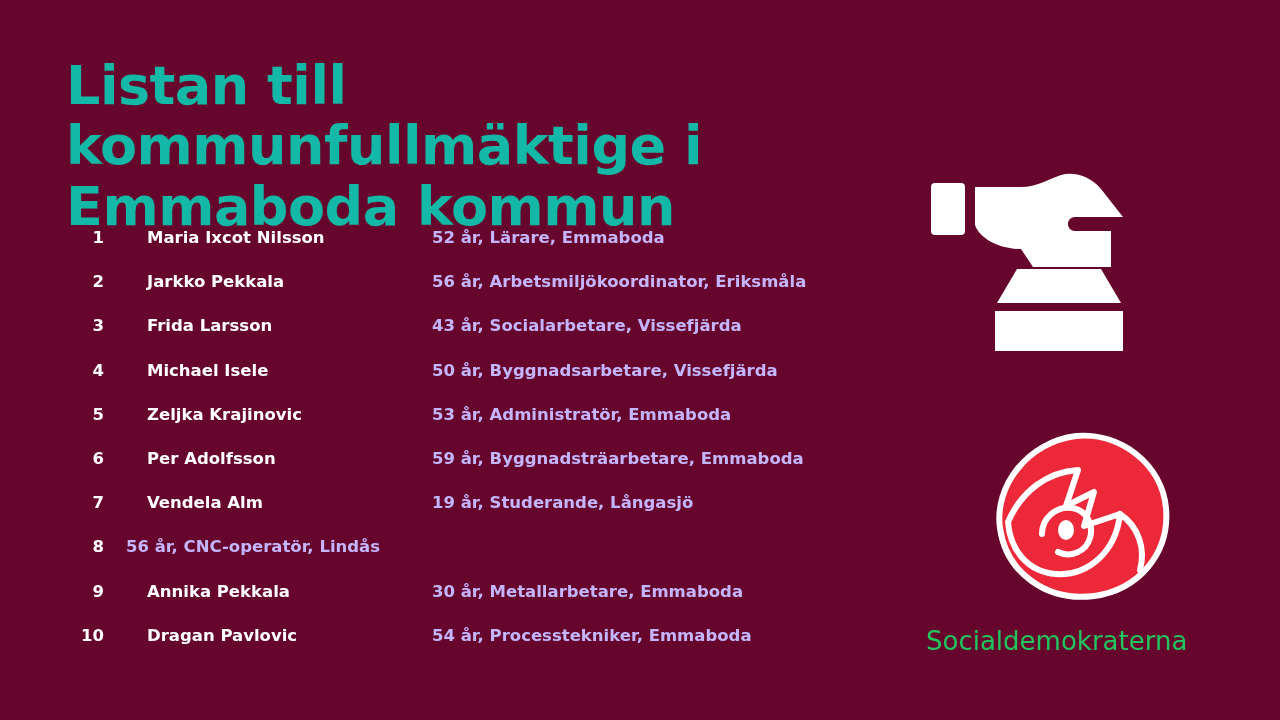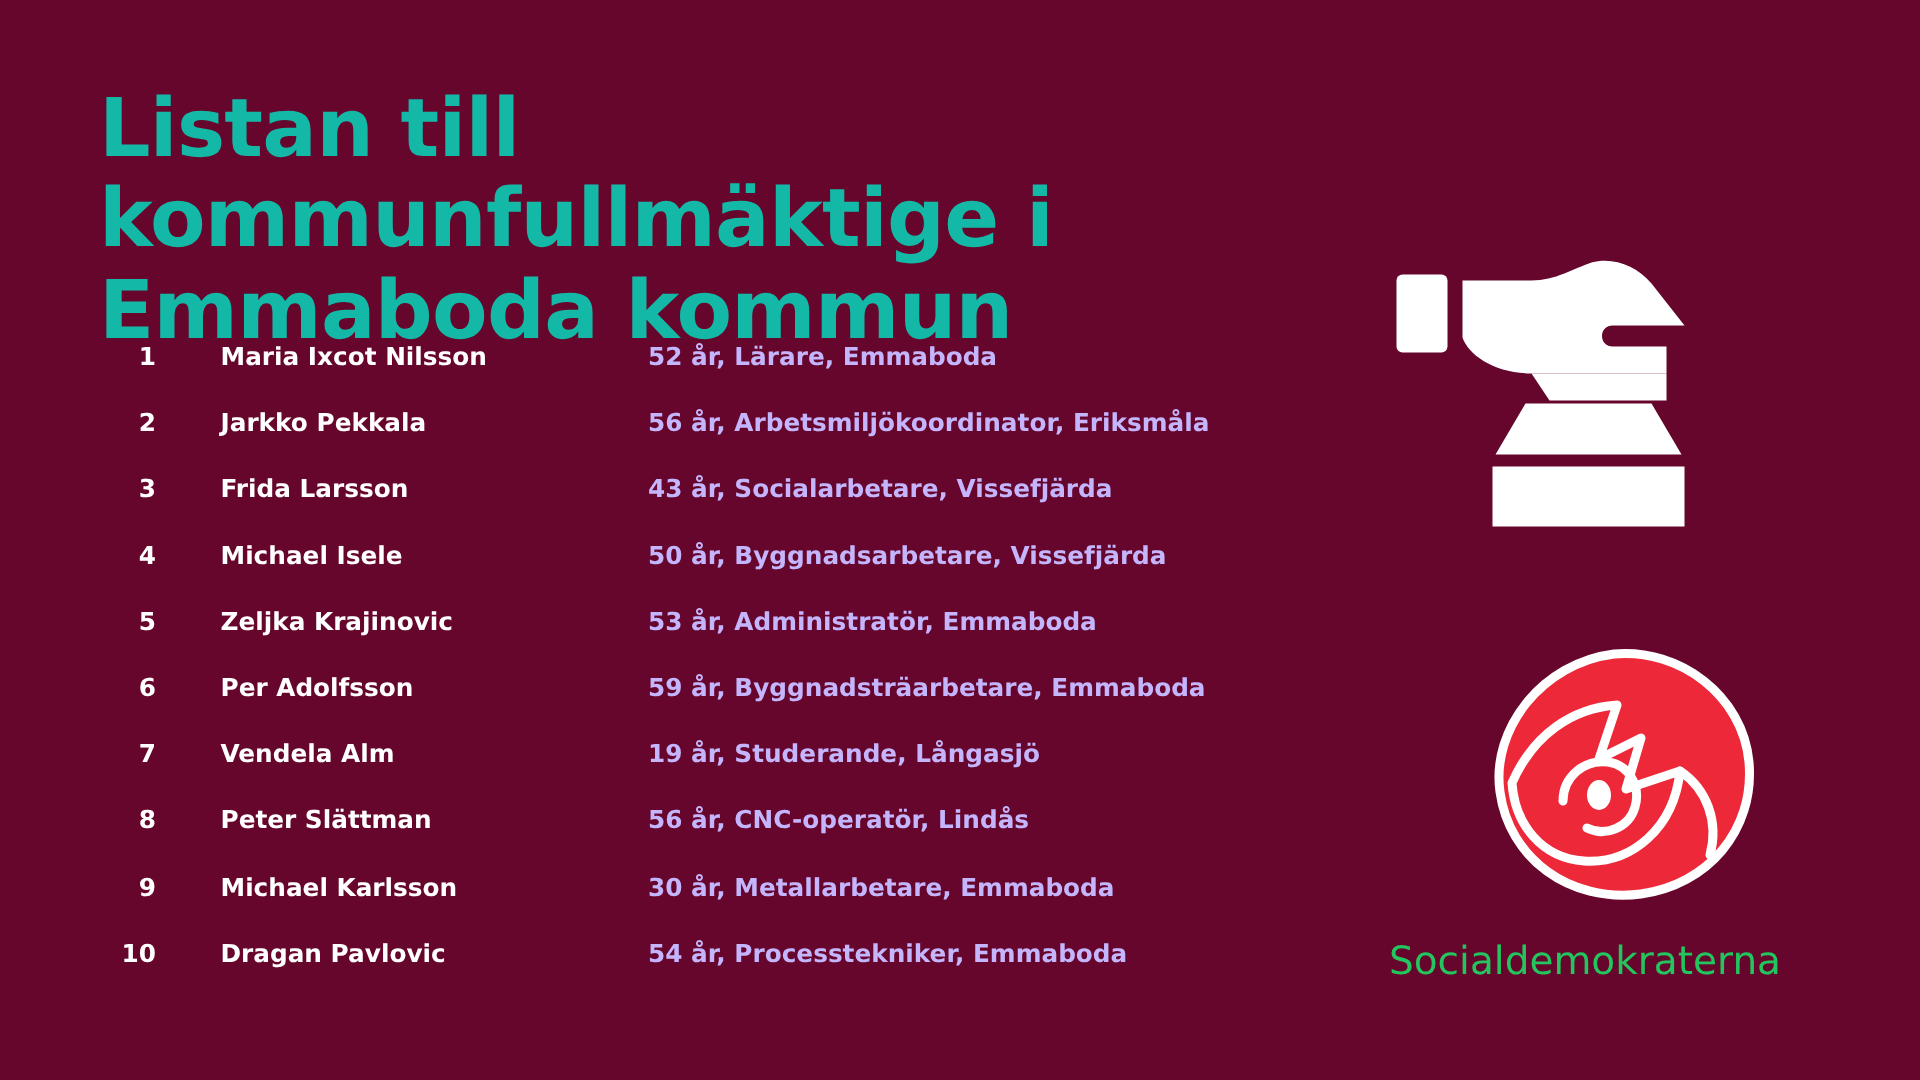--- a/index.html
+++ b/index.html
@@ -150,27 +150,26 @@
     </div>
 
     <div class="row">
       <span class="rank">7</span>
       <span class="name">Vendela Alm</span>
       <span class="desc">19 år, Studerande, Långasjö</span>
     </div>
 
     <div class="row">
       <span class="rank">8</span>
-      <span class="name">Peter Slättman</span>
       <span class="desc">56 år, CNC-operatör, Lindås</span>
     </div>
 
     <div class="row">
       <span class="rank">9</span>
-      <span class="name">Michael Karlsson</span>
+      <span class="name">Annika Pekkala</span>
       <span class="desc">30 år, Metallarbetare, Emmaboda</span>
     </div>
 
     <div class="row">
       <span class="rank">10</span>
       <span class="name">Dragan Pavlovic</span>
       <span class="desc">54 år, Processtekniker, Emmaboda</span>
     </div>
 
   </div>

